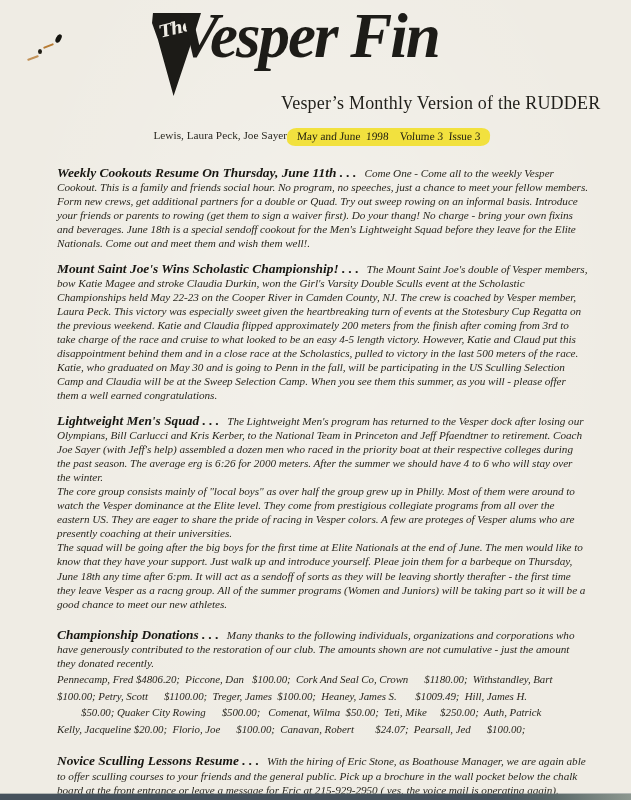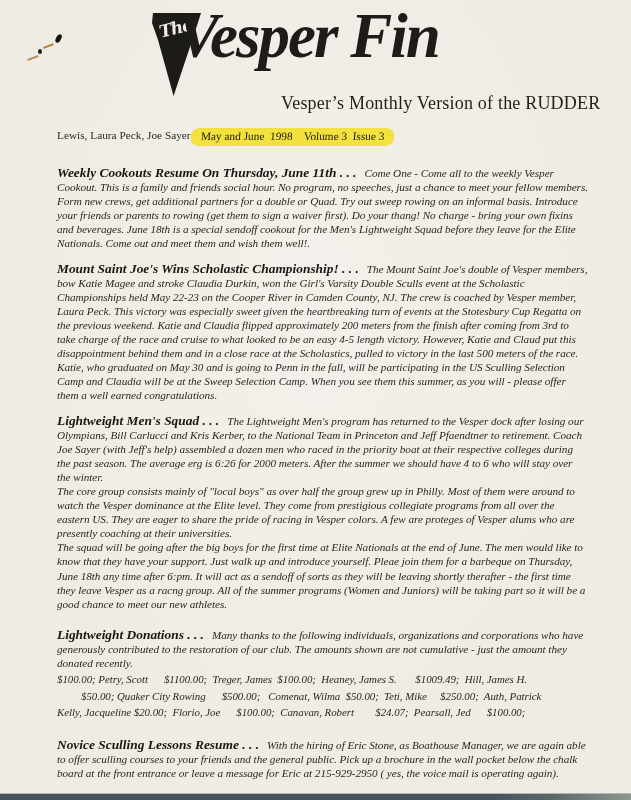--- a/index.html
+++ b/index.html
@@ -45,21 +45,21 @@
     position:absolute;left:281px;top:93px;
     font-size:18px;color:#201f1a;letter-spacing:.2px;
     white-space:nowrap;
   }
 
   
   .staff{
     position:absolute;left:57px;top:128px;width:530px;
     font-size:11.3px;line-height:14.5px;color:#2b2921;
   }
-  .staff-row2{display:flex;justify-content:flex-start;align-items:flex-start;}
+  .staff-row2{display:flex;justify-content:center;align-items:flex-start;}
   .issue-chip{
     white-space:pre-wrap;
     padding:1px 10px 2px 10px;
     border-radius:9px/7px;
     transform:skewX(-4deg);
     font-weight:400;color:#23210f;
   }
 
   
   .content{position:absolute;left:57px;top:166px;width:531px;}
@@ -110,22 +110,23 @@
       <p><span class="h">Mount Saint Joe's Wins Scholastic Championship! . . .</span><span>The Mount Saint Joe's double of Vesper members, bow Katie Magee and stroke Claudia Durkin, won the Girl's Varsity Double Sculls event at the Scholastic Championships held May 22-23 on the Cooper River in Camden County, NJ. The crew is coached by Vesper member, Laura Peck.  This victory was especially sweet given the heartbreaking turn of events at the Stotesbury Cup Regatta on the previous weekend.  Katie and Claudia flipped approximately 200 meters from the finish after coming from 3rd to take charge of the race and cruise to what looked to be an easy 4-5 length victory.  However, Katie and Claud put this disappointment behind them and in a close race at the Scholastics, pulled to victory in the last 500 meters of the race.  Katie, who graduated on May 30 and is going to Penn in the fall, will be participating in the US Sculling Selection Camp and Claudia will be at the Sweep Selection Camp.  When you see them this summer, as you will - please offer them a well earned congratulations.</span></p>
     </div>
 
     <div class="article">
       <p><span class="h">Lightweight Men's Squad . . .</span><span>The Lightweight Men's program has returned to the Vesper dock after losing our Olympians, Bill Carlucci and  Kris Kerber,  to the National Team in Princeton and Jeff Pfaendtner to retirement.  Coach Joe Sayer (with Jeff's help) assembled a dozen men who raced in the priority boat at their respective colleges during the past season. The average erg is 6:26 for 2000 meters. After the summer we should have 4 to 6 who will stay over the winter.</span></p>
       <p>The core group consists mainly of "local boys" as over half the group grew up in Philly.  Most of them were around to watch the Vesper dominance at the Elite level.  They come from prestigious collegiate programs from all over the eastern US.  They are eager to share the pride of racing in Vesper colors.  A few are proteges of Vesper alums who are presently coaching at their universities.</p>
       <p>The squad will  be going after the big boys for the first time at Elite Nationals at the end of June.  The men would like to know that they have your support.  Just walk up and introduce yourself.  Pleae join them for a barbeque on Thursday, June 18th any time after 6:pm.  It will act as a sendoff of sorts as they will be leaving shortly therafter - the first time they leave Vesper  as a racng group.  All of the summer programs (Women and Juniors) will be taking part so it will be a good chance to meet our new athletes.</p>
     </div>
 
     <div class="article gap-before">
-      <p><span class="h">Lightweight Donations . . .</span><span>Many thanks to the following individuals, organizations and corporations who have generously contributed to the restoration of our club.  The  amounts shown are not cumulative - just the amount they donated recently.</span></p>
+      <p><span class="h">Championship Donations . . .</span><span>Many thanks to the following individuals, organizations and corporations who have generously contributed to the restoration of our club.  The  amounts shown are not cumulative - just the amount they donated recently.</span></p>
       <div class="donations">
+        <div class="don-line">Pennecamp, Fred $4806.20;  Piccone, Dan   $100.00;  Cork And Seal Co, Crown      $1180.00;  Withstandley, Bart</div>
         <div class="don-line">$100.00; Petry, Scott      $1100.00;  Treger, James  $100.00;  Heaney, James S.       $1009.49;  Hill, James H.</div>
         <div class="don-line">         $50.00; Quaker City Rowing      $500.00;   Comenat, Wilma  $50.00;  Teti, Mike     $250.00;  Auth, Patrick</div>
         <div class="don-line">Kelly, Jacqueline $20.00;  Florio, Joe      $100.00;  Canavan, Robert        $24.07;  Pearsall, Jed      $100.00;</div>
       </div>
     </div>
 
     <div class="article gap-before">
       <p><span class="h">Novice Sculling Lessons Resume . . .</span><span>With the hiring of Eric Stone, as Boathouse Manager, we are again able to offer sculling courses to your friends and the general public.  Pick up a brochure in the wall pocket below the chalk board at the front entrance or leave a message for Eric at 215-929-2950 ( yes, the voice mail is operating again).</span></p>
     </div>
 

